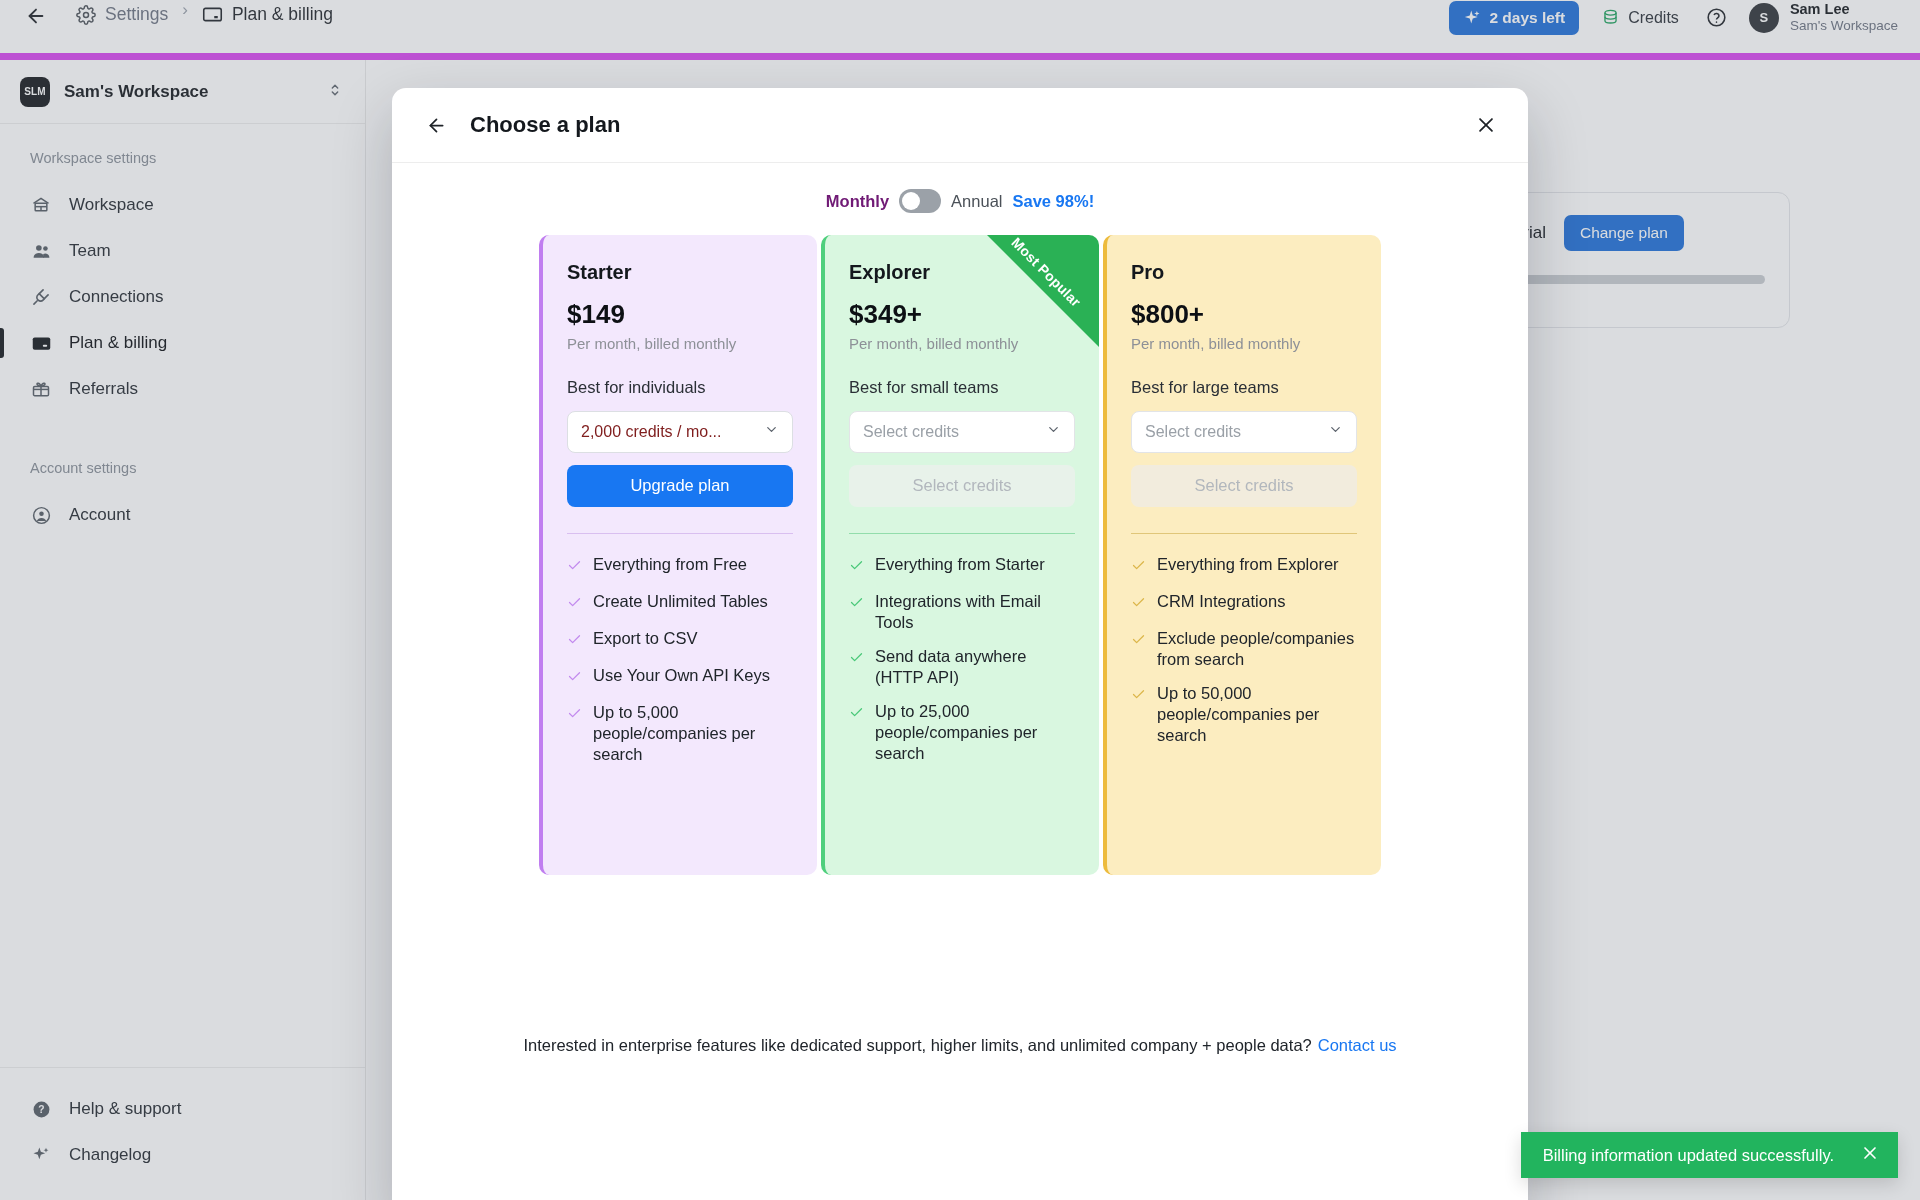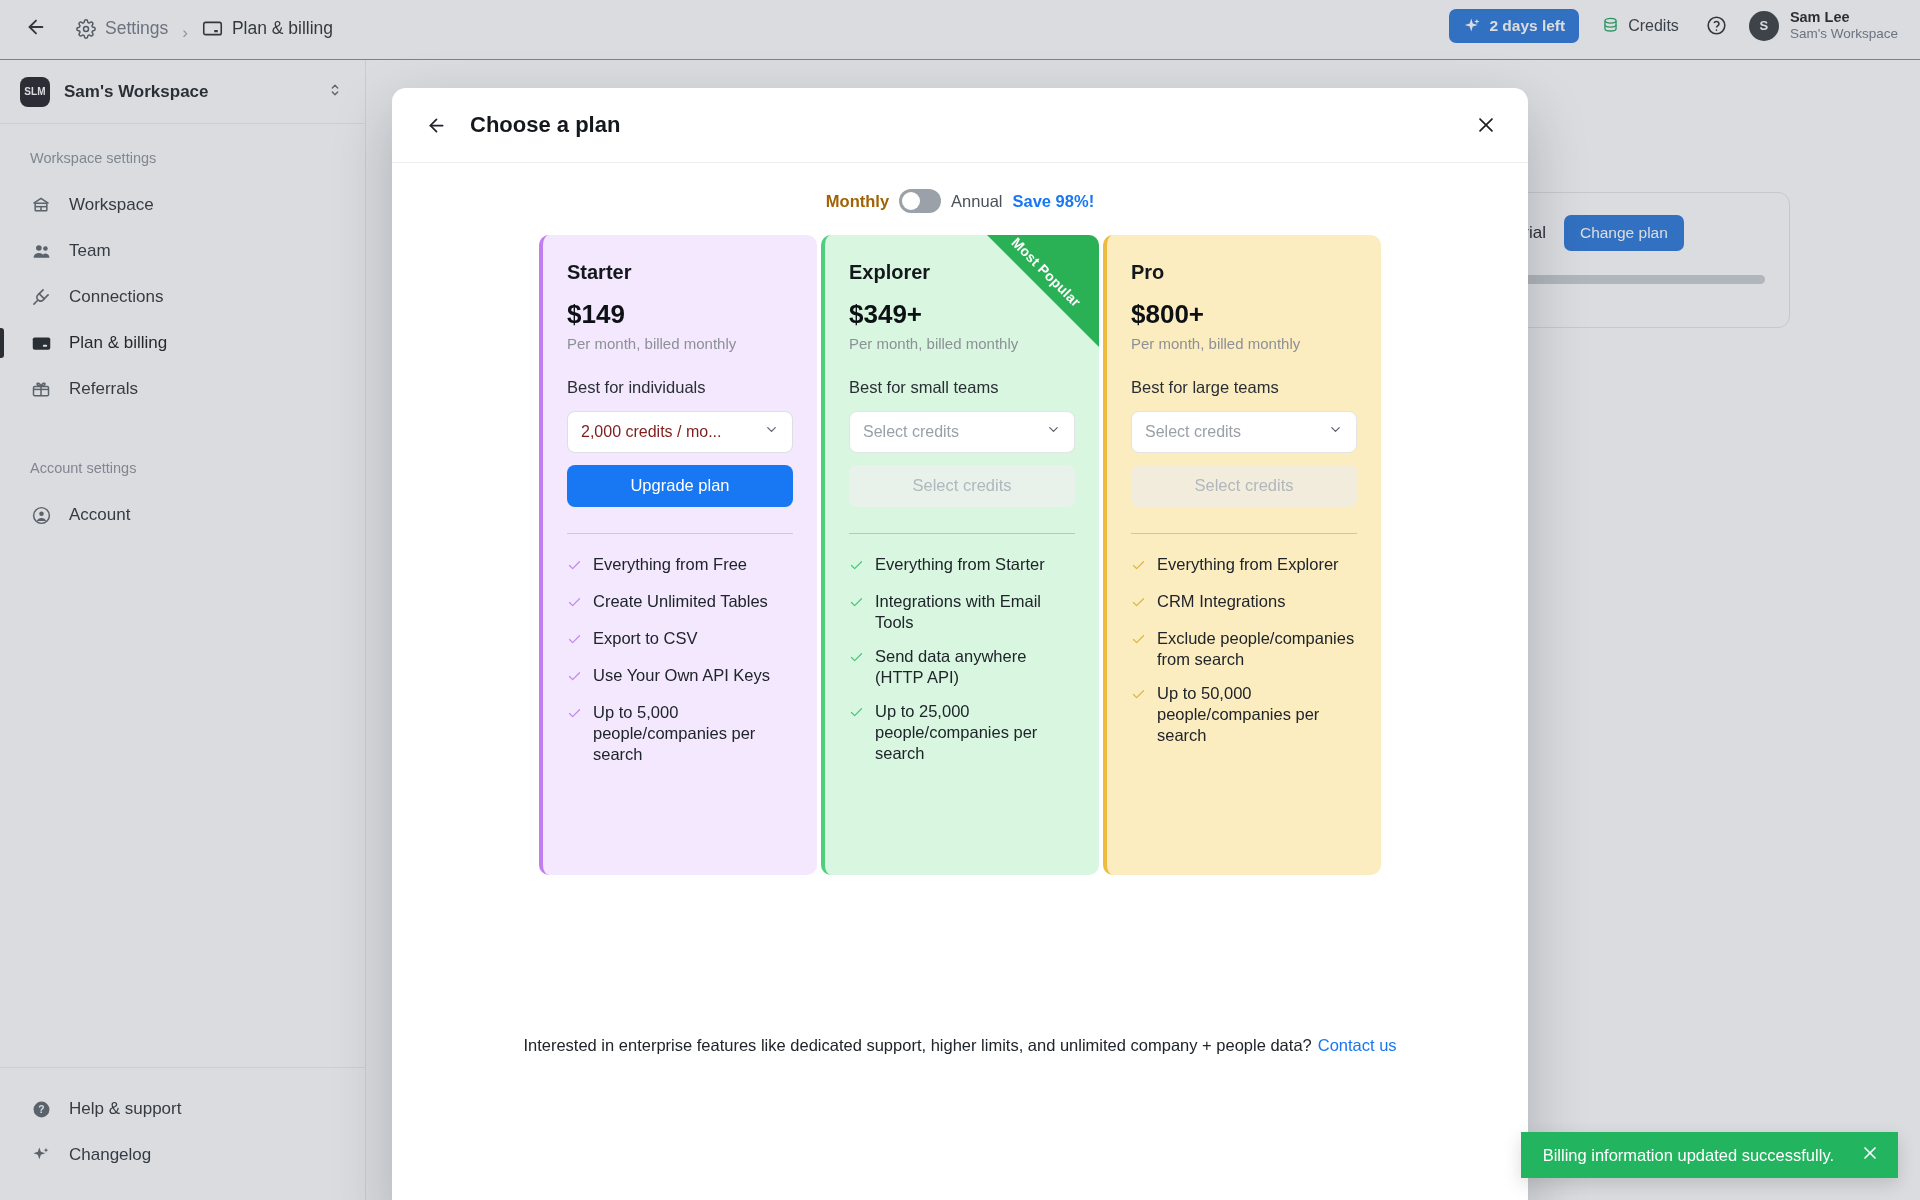--- a/index.html
+++ b/index.html
@@ -18,24 +18,24 @@
   }
   .scrim {
     position: absolute; inset: 0;
     background: rgba(107,114,128,0.25);
     z-index: 50;
   }
 
   
   .topbar {
     position: absolute; top: 0; left: 0; width: 1920px; height: 60px;
-    display: flex; align-items: flex-end;
+    display: flex; align-items: flex-start;
     padding: 0 22px 16px 20px;
     background: #ffffff;
-    border-bottom: 1px solid #d946ef;
+    border-bottom: 7px solid #d946ef;
   }
   .icon-btn {
     width: 32px; height: 32px; display: flex; align-items: center; justify-content: center;
     border-radius: 6px; color: #1f2328; flex: none;
   }
   .crumb {
     display: flex; align-items: center; gap: 9px;
     padding: 4px 8px; border-radius: 6px;
   }
   .crumb-label { font-size: 17.5px; color: #6b7280; }
@@ -119,21 +119,21 @@
   }
   .modal-title { font-size: 22px; font-weight: 700; color: #14181d; }
   .modal-close { margin-left: auto; color: #1f2328; }
   .modal-body { flex: 1; padding: 26px 38px 0; display: flex; flex-direction: column; }
 
   .billing-toggle {
     display: flex; align-items: center; justify-content: center; gap: 10px;
     margin-bottom: 22px; flex: none;
   }
   .bt-label { font-size: 16.5px; color: #4b5158; }
-  .bt-label.on { color: #a16207; font-weight: 600; }
+  .bt-label.on { color: #701a75; font-weight: 600; }
   .switch {
     width: 42px; height: 24px; border-radius: 12px; background: #9ba1a8;
     position: relative; flex: none;
   }
   .switch .knob {
     position: absolute; top: 3px; left: 3px; width: 18px; height: 18px;
     border-radius: 50%; background: #fff;
   }
   .bt-save { font-size: 16.5px; color: #1877f2; font-weight: 700; }
 

